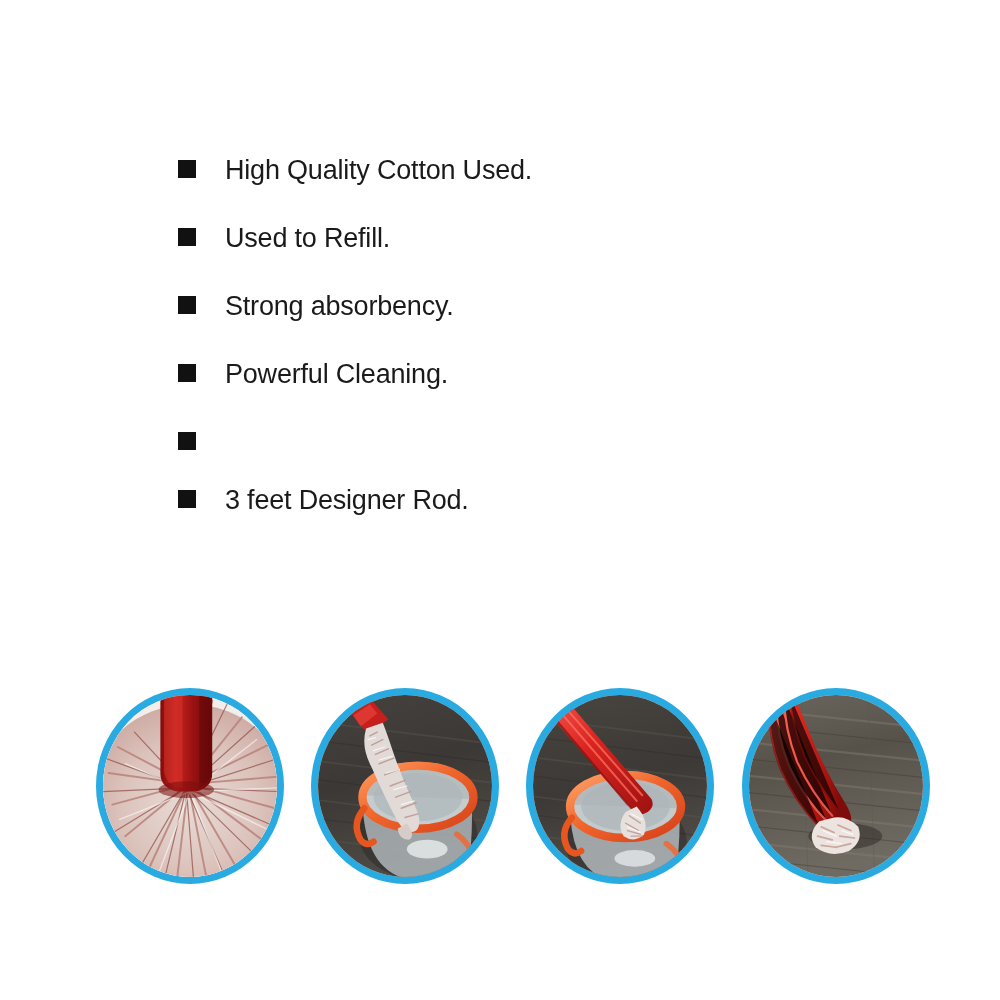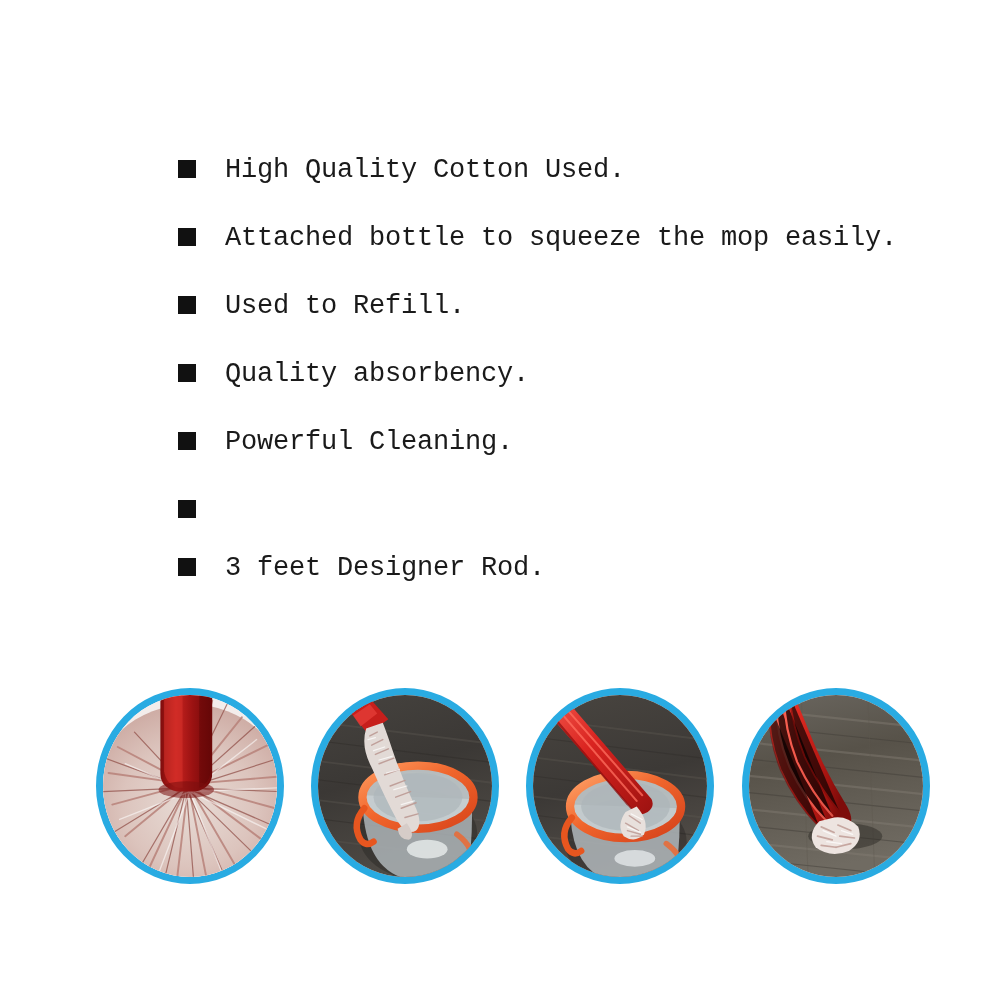--- a/index.html
+++ b/index.html
@@ -40,21 +40,21 @@
   .feature-bullet {
     width: 18px;
     height: 18px;
     background: #111111;
     flex: 0 0 18px;
     margin-top: 8px;
     margin-right: 29px;
   }
 
   .feature-text {
-    font-family: Liberation Mono, monospace;
+    font-family: Liberation Sans, sans-serif;
     font-size: 27px;
     line-height: 36px;
     color: #1a1a1a;
     letter-spacing: -0.2px;
     white-space: pre-line;
   }
 
   
   #photo-strip {
     position: absolute;
@@ -91,33 +91,29 @@
 
 <div id="page">
 
   <div id="feature-list">
 
     <div class="feature-item">
       <span class="feature-bullet"></span>
       <span class="feature-text">High Quality Cotton Used.</span>
     </div>
 
-    <div class="feature-item">
-      <span class="feature-bullet"></span>
-      <span class="feature-text">Attached bottle to squeeze the mop easily.</span>
-    </div>
 
     <div class="feature-item">
       <span class="feature-bullet"></span>
       <span class="feature-text">Used to Refill.</span>
     </div>
 
     <div class="feature-item">
       <span class="feature-bullet"></span>
-      <span class="feature-text">Quality absorbency.</span>
+      <span class="feature-text">Strong absorbency.</span>
     </div>
 
     <div class="feature-item">
       <span class="feature-bullet"></span>
       <span class="feature-text">Powerful Cleaning.</span>
     </div>
 
     <div class="feature-item">
       <span class="feature-bullet"></span>
     </div>

